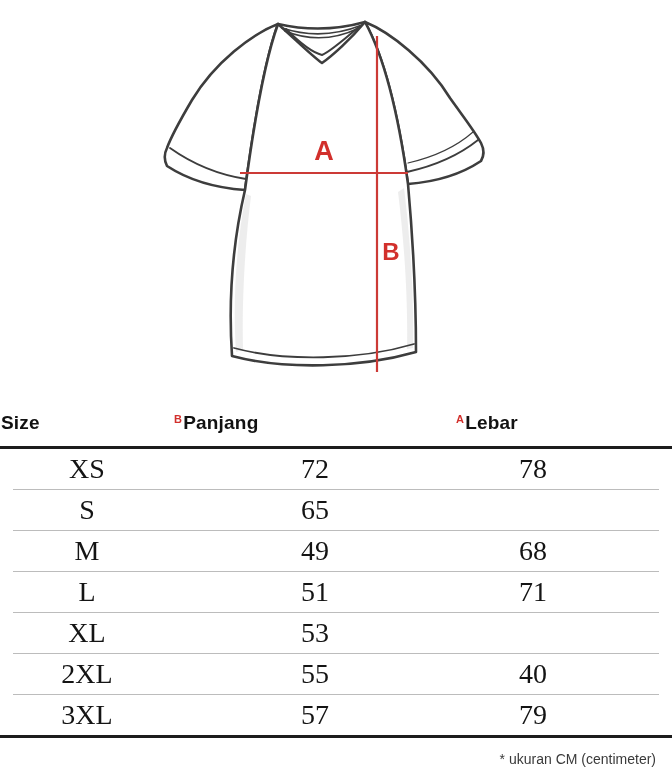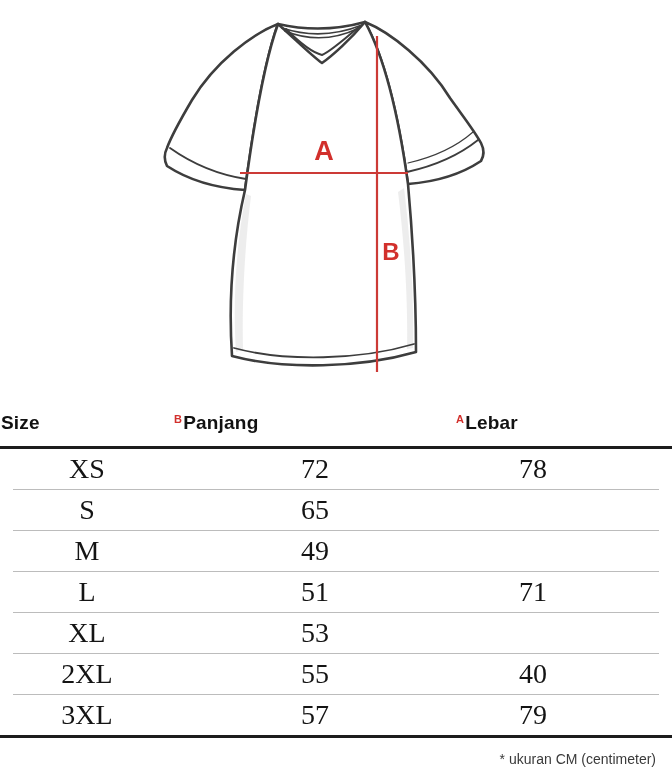--- a/index.html
+++ b/index.html
@@ -90,20 +90,21 @@
         </div>
         <div class="sep"></div>
         <div class="trow">
           <div class="cell">S</div>
           <div class="cell">65</div>
         </div>
         <div class="sep"></div>
         <div class="trow">
           <div class="cell">M</div>
           <div class="cell">49</div>
+          <div class="cell">68</div>
         </div>
         <div class="sep"></div>
         <div class="trow">
           <div class="cell">L</div>
           <div class="cell">51</div>
           <div class="cell">71</div>
         </div>
         <div class="sep"></div>
         <div class="trow">
           <div class="cell">XL</div>

